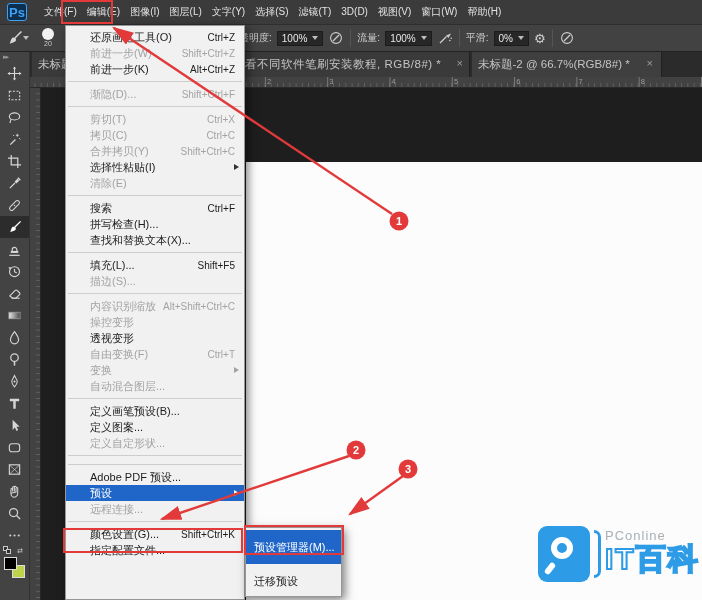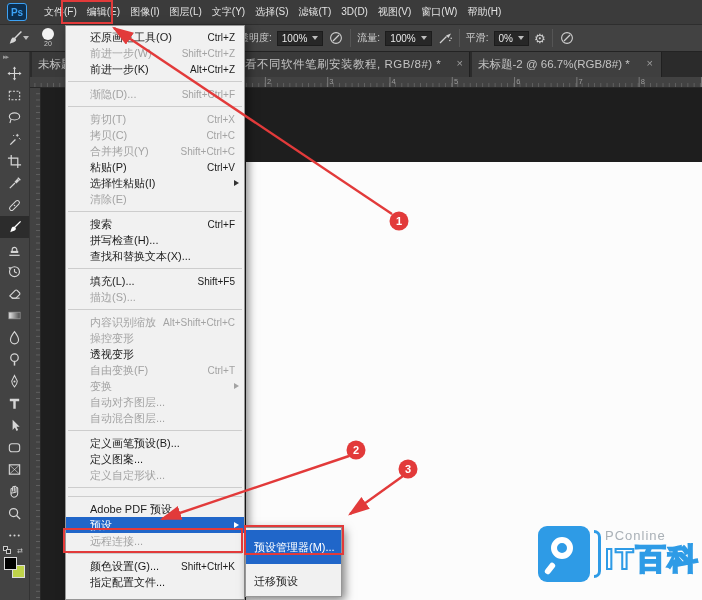--- a/index.html
+++ b/index.html
@@ -1,21 +1,21 @@
 <!DOCTYPE html>
 <html><head>
 <meta charset="utf-8">
 <style>
   html,body{margin:0;padding:0;background:#111;}
   *{box-sizing:border-box;font-family:"Liberation Sans","DejaVu Sans",sans-serif;}
   #stage{position:relative;width:702px;height:600px;overflow:hidden;background:#2b2b2b;}
 
   
   .menubar{position:absolute;left:0;top:0;width:702px;height:25px;background:#3b3b3b;border-bottom:1px solid #2e2e2e;display:flex;align-items:center;}
-  .pslogo{width:20px;height:18px;margin-left:7px;border-radius:3px;background:#0d2f4f;border:1px solid #3da2f5;color:#3da2f5;font-size:10px;font-weight:bold;display:flex;align-items:center;justify-content:center;}
+  .pslogo{width:20px;height:18px;margin-left:7px;border-radius:3px;background:#0d2f4f;border:1px solid #3da2f5;color:#3da2f5;font-size:13px;font-weight:bold;display:flex;align-items:center;justify-content:center;}
   .mb-items{display:flex;margin-left:12px;}
   .mb-item{padding:0 5px;font-size:10px;color:#e3e3e3;line-height:24px;cursor:default;}
 
   
   .optbar{position:absolute;left:0;top:25px;width:702px;height:27px;background:#424242;border-bottom:1px solid #232323;display:flex;align-items:center;color:#cfcfcf;font-size:10px;}
   .ob-group{display:flex;align-items:center;gap:5px;}
   .obfield{background:#272727;border:1px solid #1c1c1c;color:#e8e8e8;height:15px;display:flex;align-items:center;gap:5px;padding:0 4px;font-size:10px;}
   .chev{width:0;height:0;border-left:3px solid transparent;border-right:3px solid transparent;border-top:4px solid #bdbdbd;}
   .obsep{width:1px;height:18px;background:#555;margin:0 6px;}
   .brush-circ{display:flex;flex-direction:column;align-items:center;width:22px;margin-left:8px;}
@@ -386,24 +386,20 @@
       </div>
       <div class="menu-row dis">
         <span class="ml">拷贝(C)</span>
         <span class="ms">Ctrl+C</span>
       </div>
       <div class="menu-row dis">
         <span class="ml">合并拷贝(Y)</span>
         <span class="ms">Shift+Ctrl+C</span>
       </div>
       <div class="menu-row">
-        <span class="ml">粘贴(P)</span>
-        <span class="ms">Ctrl+V</span>
-      </div>
-      <div class="menu-row">
         <span class="ml">选择性粘贴(I)</span>
         <span class="ms"></span>
         <span class="marr"></span>
       </div>
       <div class="menu-row dis">
         <span class="ml">清除(E)</span>
         <span class="ms"></span>
       </div>
       <div class="menu-sep">
         <div class="sline"></div>
@@ -447,24 +443,20 @@
         <span class="ms"></span>
       </div>
       <div class="menu-row dis">
         <span class="ml">自由变换(F)</span>
         <span class="ms">Ctrl+T</span>
       </div>
       <div class="menu-row dis">
         <span class="ml">变换</span>
         <span class="ms"></span>
         <span class="marr"></span>
-      </div>
-      <div class="menu-row dis">
-        <span class="ml">自动对齐图层...</span>
-        <span class="ms"></span>
       </div>
       <div class="menu-row dis">
         <span class="ml">自动混合图层...</span>
         <span class="ms"></span>
       </div>
       <div class="menu-sep">
         <div class="sline"></div>
       </div>
       <div class="menu-row">
         <span class="ml">定义画笔预设(B)...</span>

